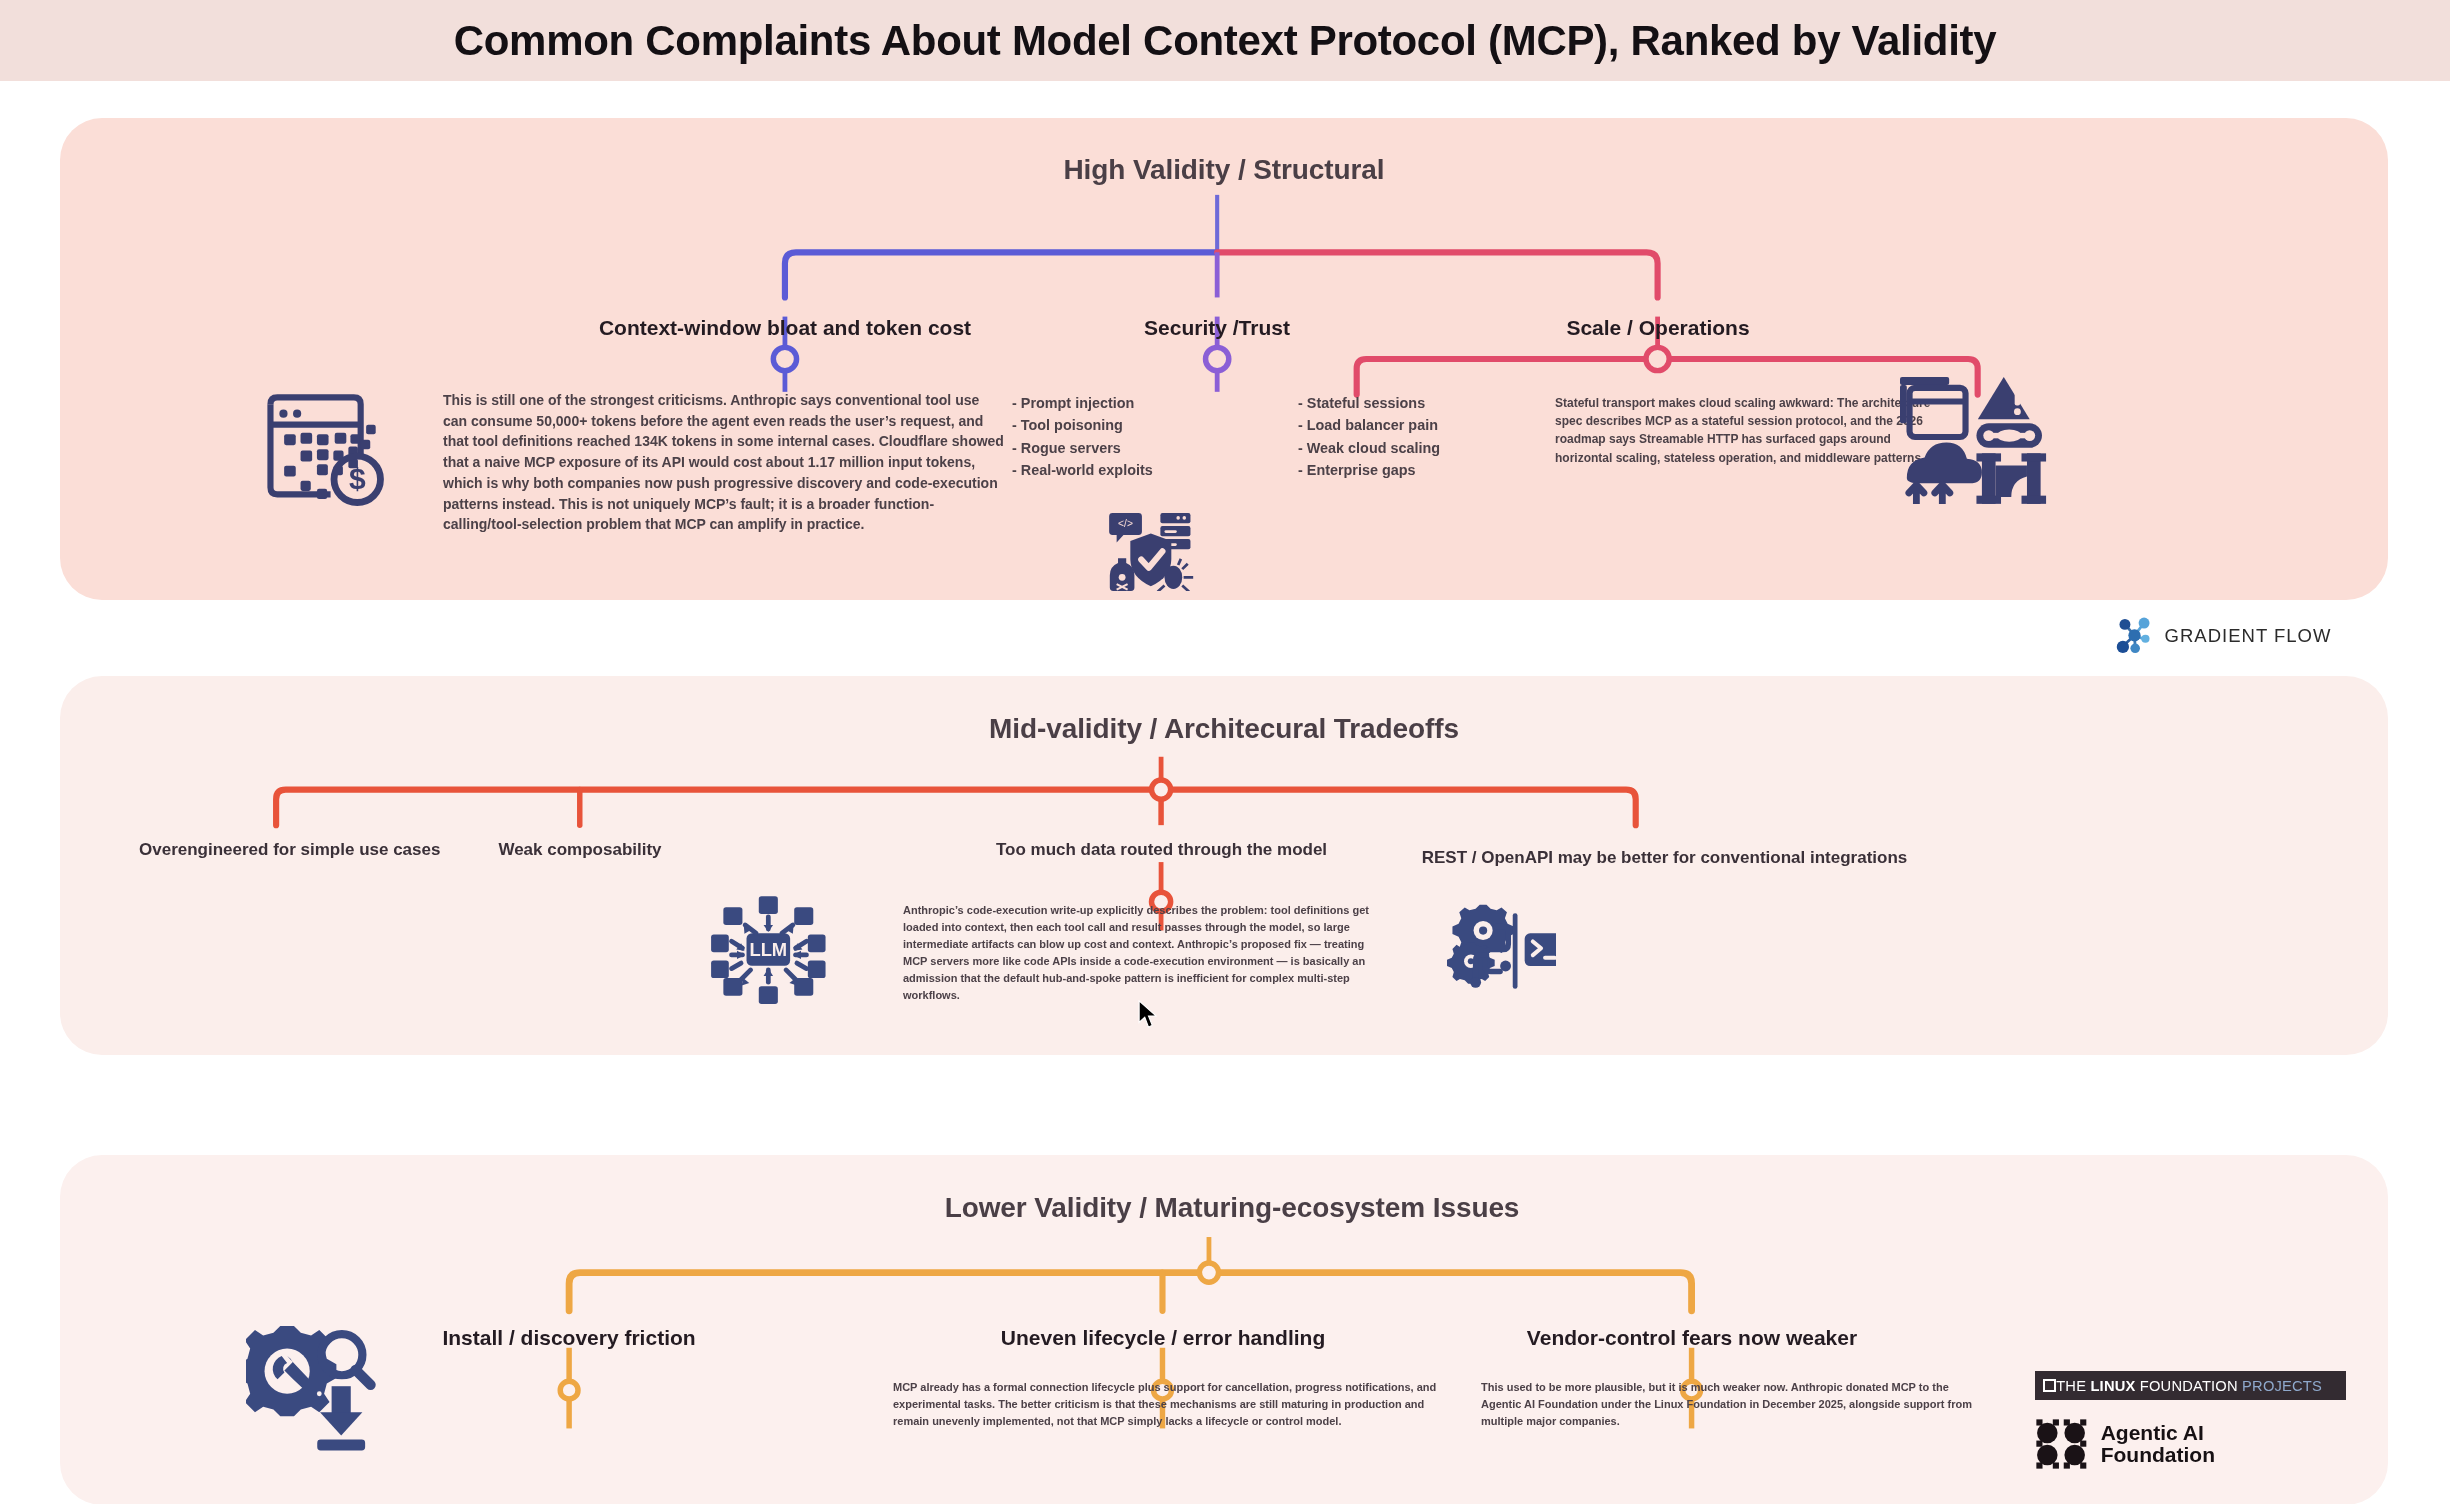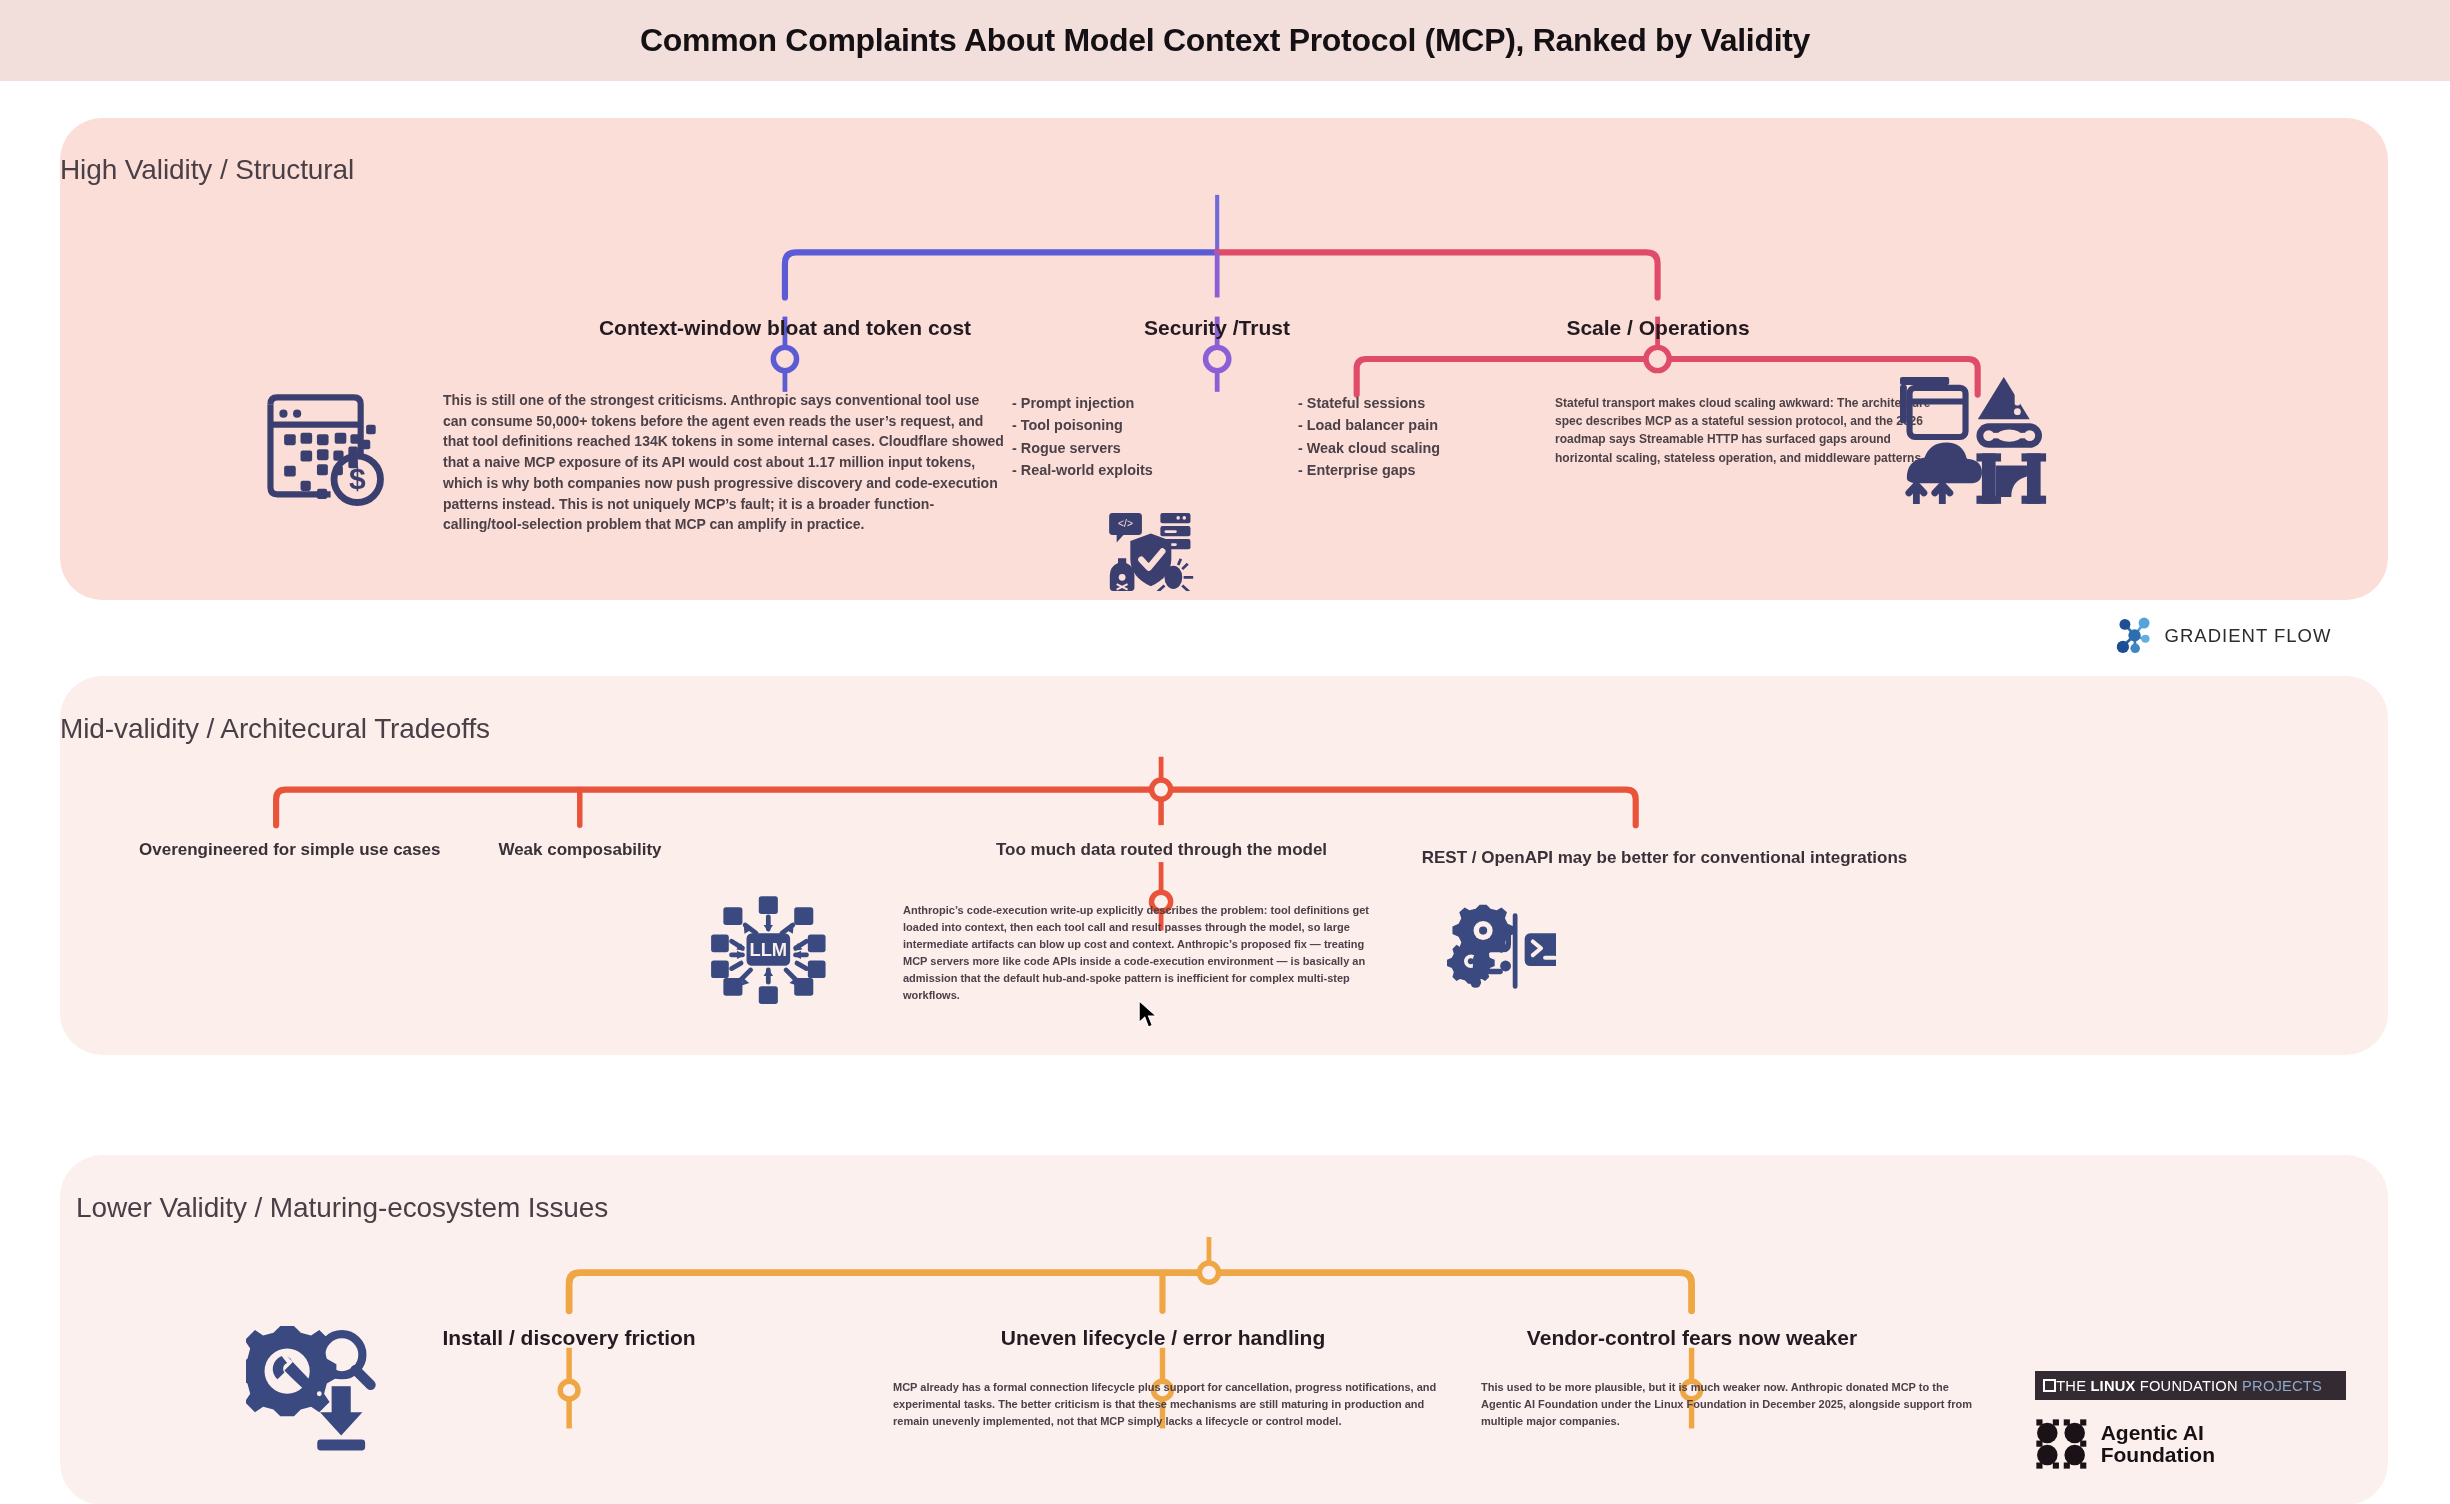--- a/index.html
+++ b/index.html
@@ -10,33 +10,33 @@
     overflow: hidden;
   }
   .page { position: relative; width: 2450px; height: 1505px; background:#ffffff; }
 
   
   .title-bar {
     position:absolute; left:0; top:0; width:2450px; height:81px;
     background:#F2DFDB; display:flex; align-items:center; justify-content:center;
   }
   .title-bar h1 {
-    font-size:32px; font-weight:bold; color:#141014; letter-spacing:-0.3px;
+    font-size:42px; font-weight:bold; color:#141014; letter-spacing:-0.3px;
     font-family:"Liberation Sans", sans-serif;
   }
 
   
   .card { position:absolute; border-radius:42px; }
   #card-high { left:60px;  top:118px;  width:2328px; height:482px;  background:#FBDED7; }
   #card-mid  { left:60px;  top:676px;  width:2328px; height:379px;  background:#FBEEEB; }
   #card-low  { left:60px;  top:1155px; width:2328px; height:350px;  background:#FCF0EE; }
 
   .card-title {
-    position:absolute; width:100%; 
-    font-size:28px; font-weight:normal; color:#4A3F46; letter-spacing:-0.1px;
+    position:absolute; width:100%; text-align:center;
+    font-size:28px; font-weight:bold; color:#4A3F46; letter-spacing:-0.1px;
   }
   #card-high .card-title { top:36px; }
   #card-mid  .card-title { top:37px; }
   #card-low  .card-title { top:37px;padding-left:16px; }
 
   
   .abs { position:absolute; }
   .node-head {
     position:absolute; font-size:21px; font-weight:bold; color:#241B22;
     text-align:center; white-space:nowrap;

